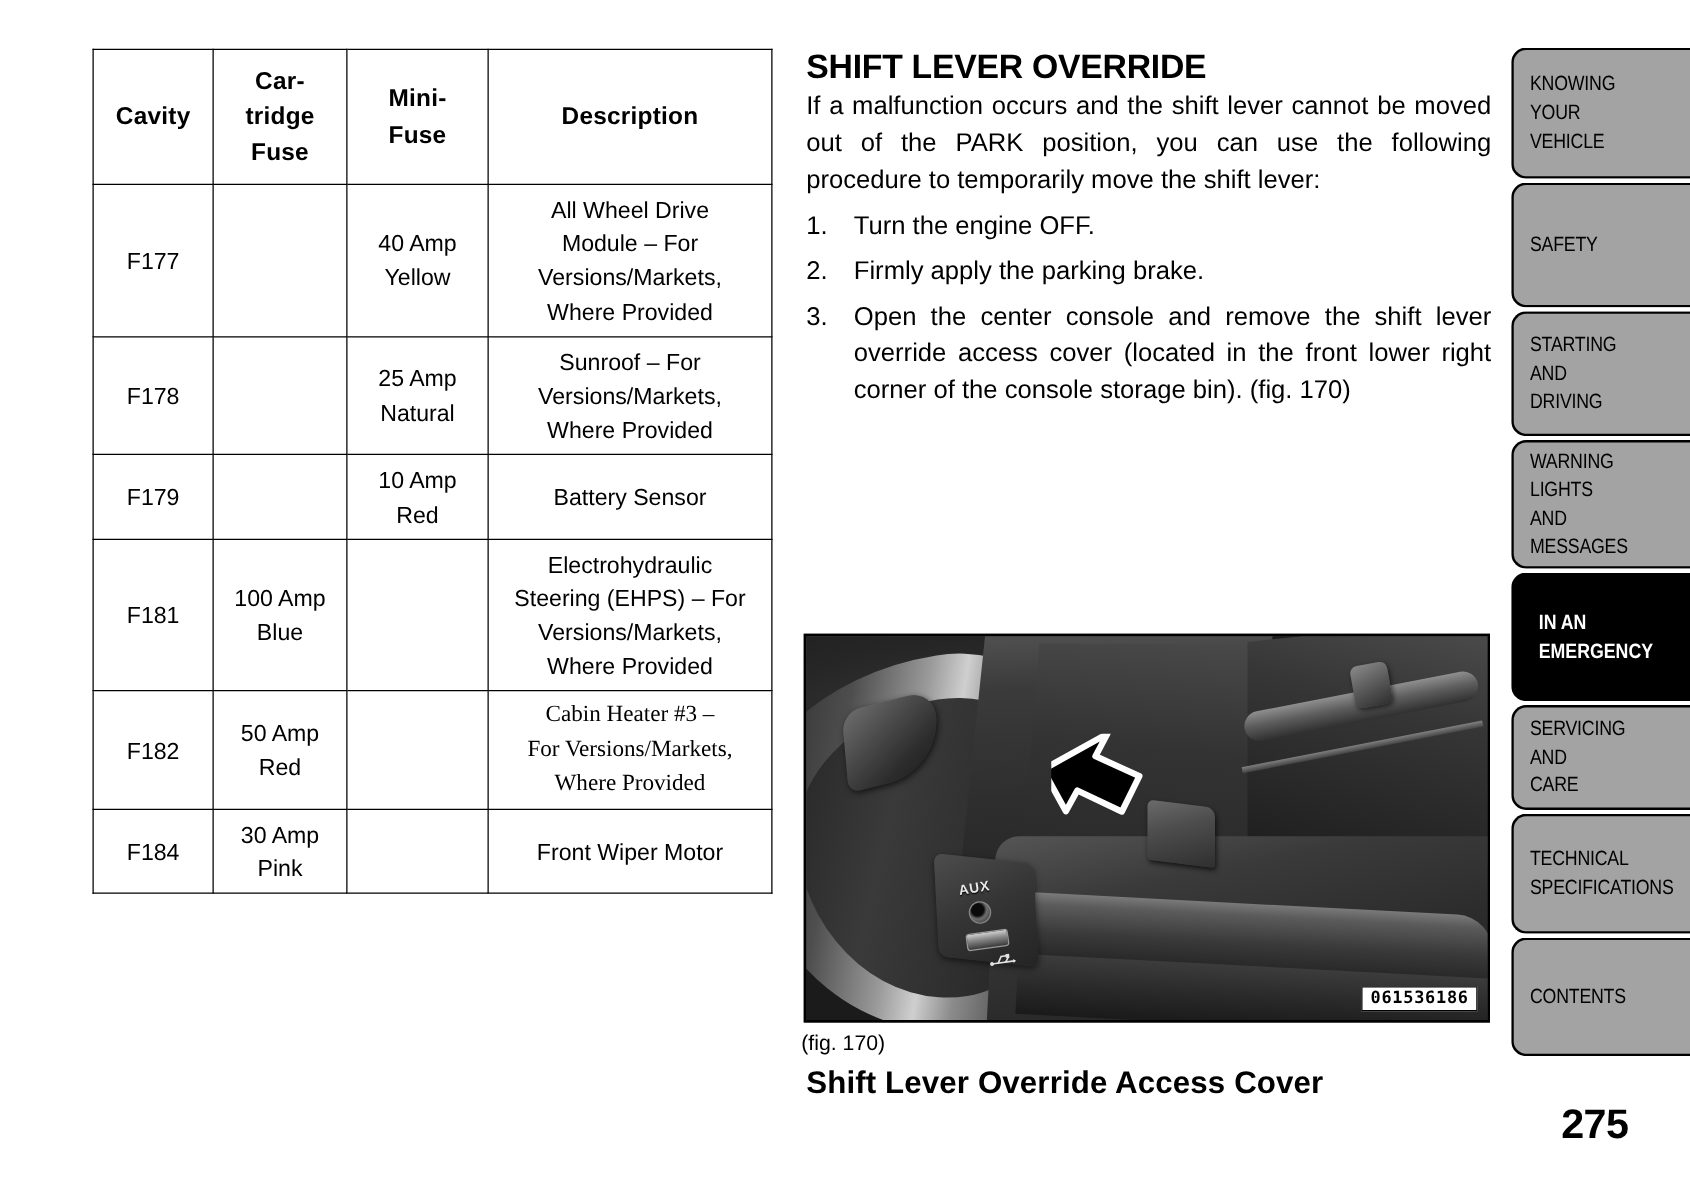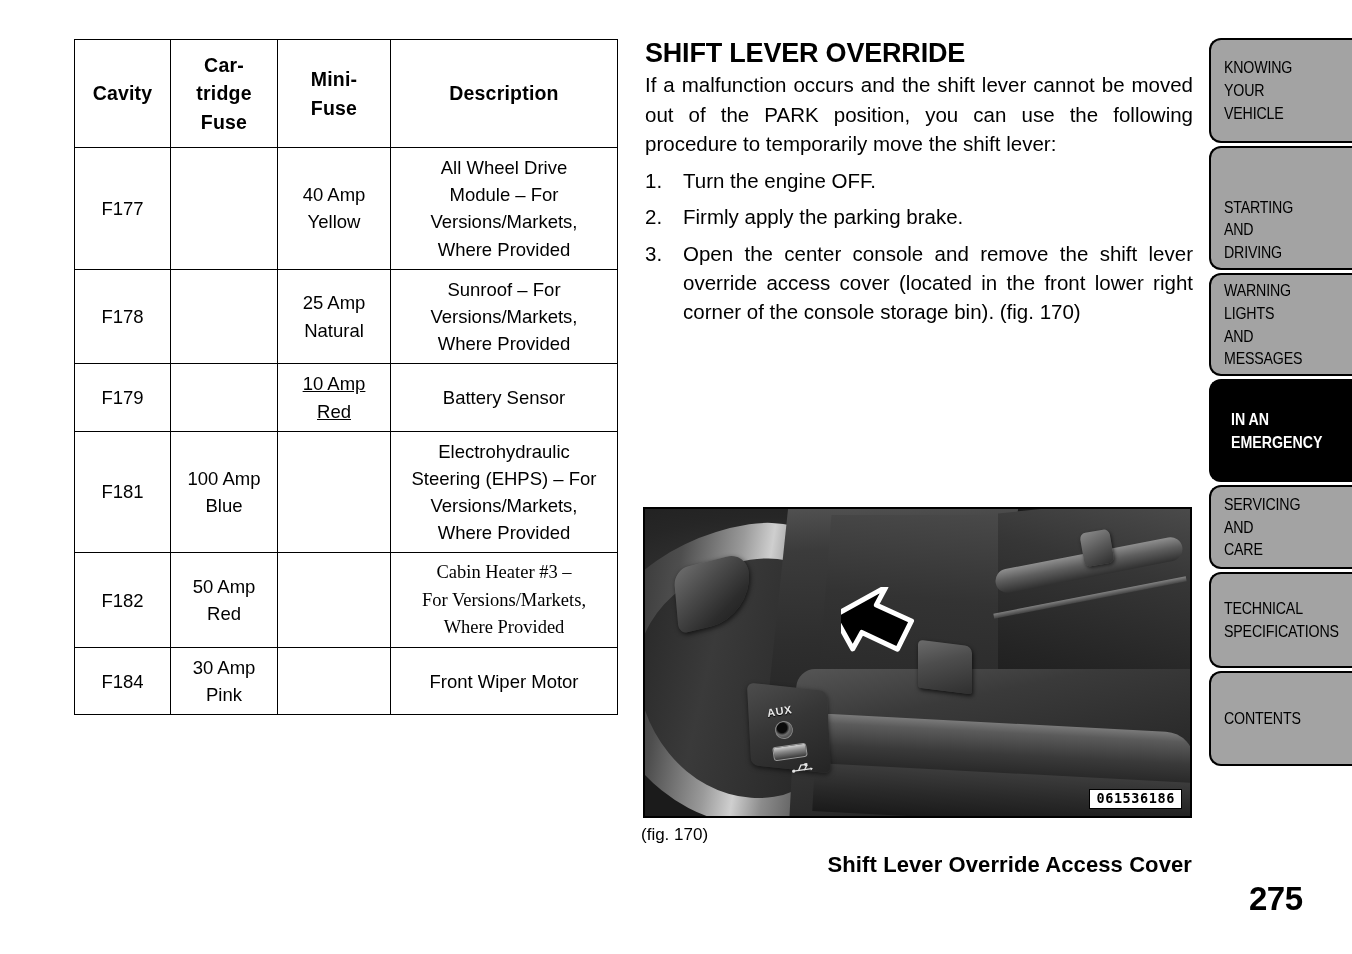--- a/index.html
+++ b/index.html
@@ -284,22 +284,22 @@
   #fig-ref {
     position: absolute;
     left: 641px; top: 825px;
     font-size: 17px;
     line-height: 1.2;
   }
   #fig-title {
     position: absolute;
     left: 645px; top: 852px;
     width: 547px;
-    text-align: right;
-    font-size: 22px;
+    text-align: left;
+    font-size: 25px;
     font-weight: bold;
     letter-spacing: .1px;
   }
 
   
   #tabs {
     position: absolute;
     left: 1209px; top: 38px;
     width: 143px;
   }
@@ -381,21 +381,21 @@
           <td style="white-space: pre-line;"></td>
           <td style="white-space: pre-line;">25 Amp
 Natural</td>
           <td style="white-space: pre-line;">Sunroof – For
 Versions/Markets,
 Where Provided</td>
         </tr>
         <tr>
           <td style="white-space: pre-line;">F179</td>
           <td style="white-space: pre-line;"></td>
-          <td style="white-space: pre-line; text-decoration: underline;">10 Amp
+          <td style="white-space: pre-line;">10 Amp
 Red</td>
           <td style="white-space: pre-line;">Battery Sensor</td>
         </tr>
         <tr>
           <td style="white-space: pre-line;">F181</td>
           <td style="white-space: pre-line; margin-left: 46px;">100 Amp
 Blue</td>
           <td style="white-space: pre-line;"></td>
           <td style="white-space: pre-line;">Electrohydraulic
 Steering (EHPS) – For
@@ -474,21 +474,24 @@
 
 <div id="fig-ref">(fig. 170)</div>
 <div id="fig-title">Shift Lever Override Access Cover</div>
 
 <div id="tabs">
     <div class="tab" style="height: 105px;">
       <span class="tab-label">KNOWING
 YOUR
 VEHICLE</span>
     </div>
-    <div class="tab" style="height: 124px; align-items: flex-end;">
+    <div class="tab" style="height: 100px;">
+      <span class="tab-label">SAFETY</span>
+    </div>
+    <div class="tab" style="height: 100px;">
       <span class="tab-label">STARTING
 AND
 DRIVING</span>
     </div>
     <div class="tab" style="height: 103px;">
       <span class="tab-label">WARNING
 LIGHTS
 AND
 MESSAGES</span>
     </div>

